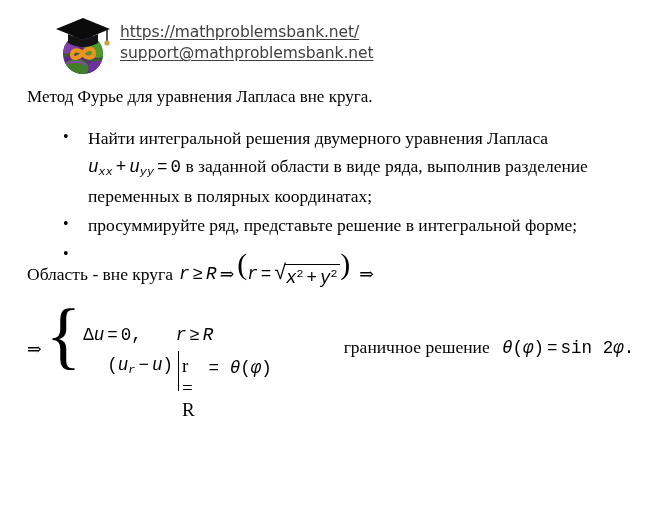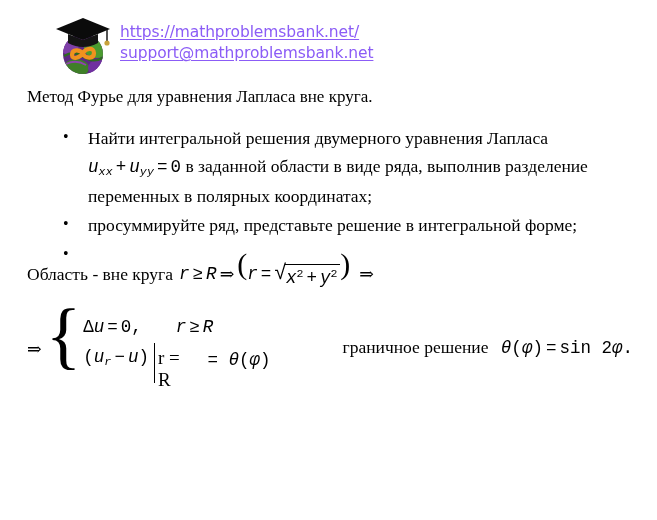--- a/index.html
+++ b/index.html
@@ -44,21 +44,21 @@
 
   .links {
     margin-top: 10px;
     display: flex;
     flex-direction: column;
     line-height: 1.34;
   }
   .link {
     font-family: "DejaVu Sans", "Liberation Sans", sans-serif;
     font-size: 15.5px;
-    color: #8b5cf6;
+    color: #404040;
     text-decoration: underline;
     text-underline-offset: 2px;
     white-space: nowrap;
     letter-spacing: -0.1px;
   }
 
   
   .doc {
     position: absolute;
     left: 27px;
@@ -180,24 +180,26 @@
   .system-rows {
     display: flex;
     flex-direction: column;
     padding-top: 2px;
   }
   .row1 {
     display: flex;
     align-items: baseline;
     gap: 34px;
     margin-bottom: 10px;
+    margin-top: 8px;
   }
   .row2 {
     display: flex;
     align-items: flex-start;
+    margin-left: 24px;
   }
   .evalbar {
     display: inline-block;
     width: 0;
     border-left: 1.6px solid #000;
     height: 40px;
     margin: -4px 2px 0 5px;
   }
   .evalsub {
     align-self: flex-end;

